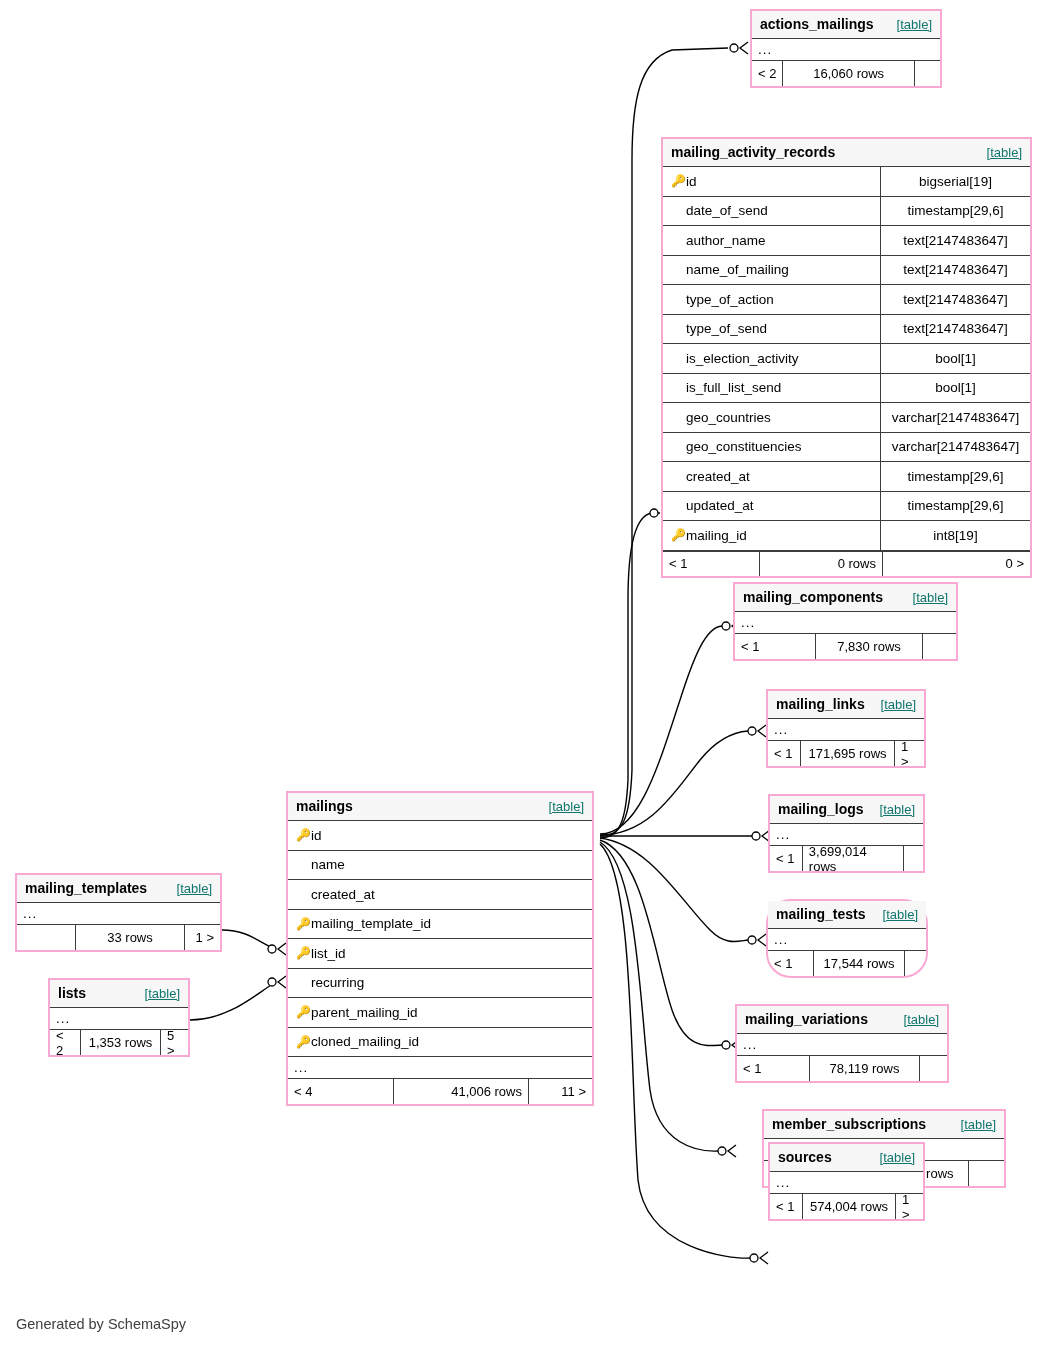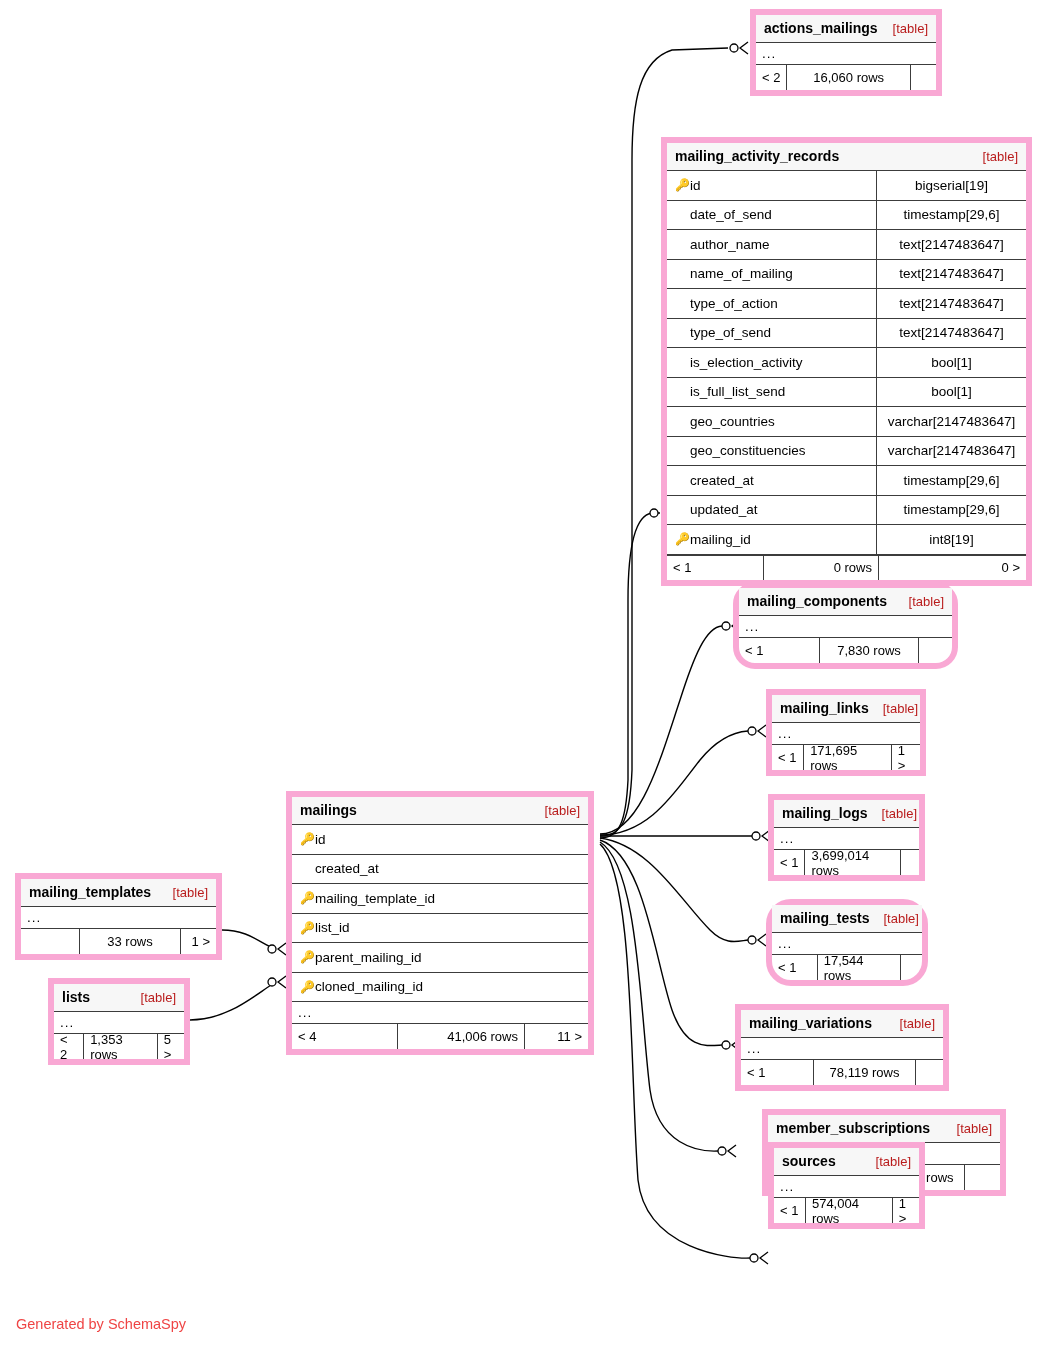--- a/index.html
+++ b/index.html
@@ -13,34 +13,34 @@
     color: #000000;
     position: relative;
     overflow: hidden;
   }
   #canvas { position: absolute; inset: 0; }
   svg#edges { position: absolute; left: 0; top: 0; width: 1049px; height: 1348px; }
 
   .table-box {
     position: absolute;
     background: #ffffff;
-    border: 6px solid #f9a8d4;
+    border: 2px solid #f9a8d4;
     border-collapse: collapse;
   }
   .tbl-header {
     display: flex;
     align-items: center;
     justify-content: space-between;
     background: #f7f7f7;
     border-bottom: 1px solid #3c3c3c;
     padding: 4px 8px 5px 8px;
     height: 28px;
   }
   .tbl-name { font-weight: bold; font-size: 14px; white-space: nowrap; }
-  .tbl-kind { font-size: 13px; color: #b91c1c; padding-left: 14px; white-space: nowrap; }
+  .tbl-kind { font-size: 13px; color: #0f766e; padding-left: 14px; white-space: nowrap; text-decoration: underline; }
 
   .row {
     display: flex;
     align-items: center;
     height: 29.5px;
     border-bottom: 1px solid #3c3c3c;
     font-size: 13.5px;
   }
   .row:last-child { border-bottom: none; }
   .row .col-name {
@@ -93,21 +93,21 @@
   }
   .f-left { padding: 0 6px; justify-content: flex-start; }
   .f-mid { flex: 1 1 auto; justify-content: center; border-left: 1px solid #3c3c3c; padding: 0 6px; }
   .f-right { justify-content: flex-end; border-left: 1px solid #3c3c3c; padding: 0 6px; }
 
   #credit {
     position: absolute;
     left: 16px;
     top: 1316px;
     font-size: 14.5px;
-    color: #ef4444;
+    color: #404040;
   }
 </style>
 </head>
 <body>
 
 <div id="canvas">
 
   <svg id="edges" viewBox="0 0 1049 1348">
     <g fill="none" stroke="#000000" stroke-width="1.4">
 
@@ -300,21 +300,21 @@
         </div>
     </div>
 
     <div class="footer" style="border-top:1px solid #3c3c3c;">
       <div class="f-left" style="width:96px">&lt; 1</div>
       <div class="f-mid" style="justify-content:flex-end;">0 rows</div>
       <div class="f-right" style="width:148px">0 &gt;</div>
     </div>
   </div>
 
-  <div class="table-box" style="left:733px; top:582px; width:225px;border-radius:22px;">
+  <div class="table-box" style="left:733px; top:582px; width:225px;">
     <div class="tbl-header">
       <span class="tbl-name">mailing_components</span>
       <span class="tbl-kind">[table]</span>
     </div>
     <div class="ellipsis-row">...</div>
     <div class="footer">
       <div class="f-left" style="width:80px">&lt; 1</div>
       <div class="f-mid">7,830 rows</div>
       <div class="f-right" style="width:34px"></div>
     </div>
@@ -406,33 +406,45 @@
 
     <div class="row">
       <div class="col-name">
           <span class="key-slot key-pk">🔑</span>
           <span>id</span>
         </div>
     </div>
     <div class="row">
       <div class="col-name">
           <span class="key-slot"></span>
+          <span>name</span>
+        </div>
+    </div>
+    <div class="row">
+      <div class="col-name">
+          <span class="key-slot"></span>
           <span>created_at</span>
         </div>
     </div>
     <div class="row">
       <div class="col-name">
           <span class="key-slot key-fk">🔑</span>
           <span>mailing_template_id</span>
         </div>
     </div>
     <div class="row">
       <div class="col-name">
           <span class="key-slot key-fk">🔑</span>
           <span>list_id</span>
+        </div>
+    </div>
+    <div class="row">
+      <div class="col-name">
+          <span class="key-slot"></span>
+          <span>recurring</span>
         </div>
     </div>
     <div class="row">
       <div class="col-name">
           <span class="key-slot key-fk">🔑</span>
           <span>parent_mailing_id</span>
         </div>
     </div>
     <div class="row">
       <div class="col-name">

